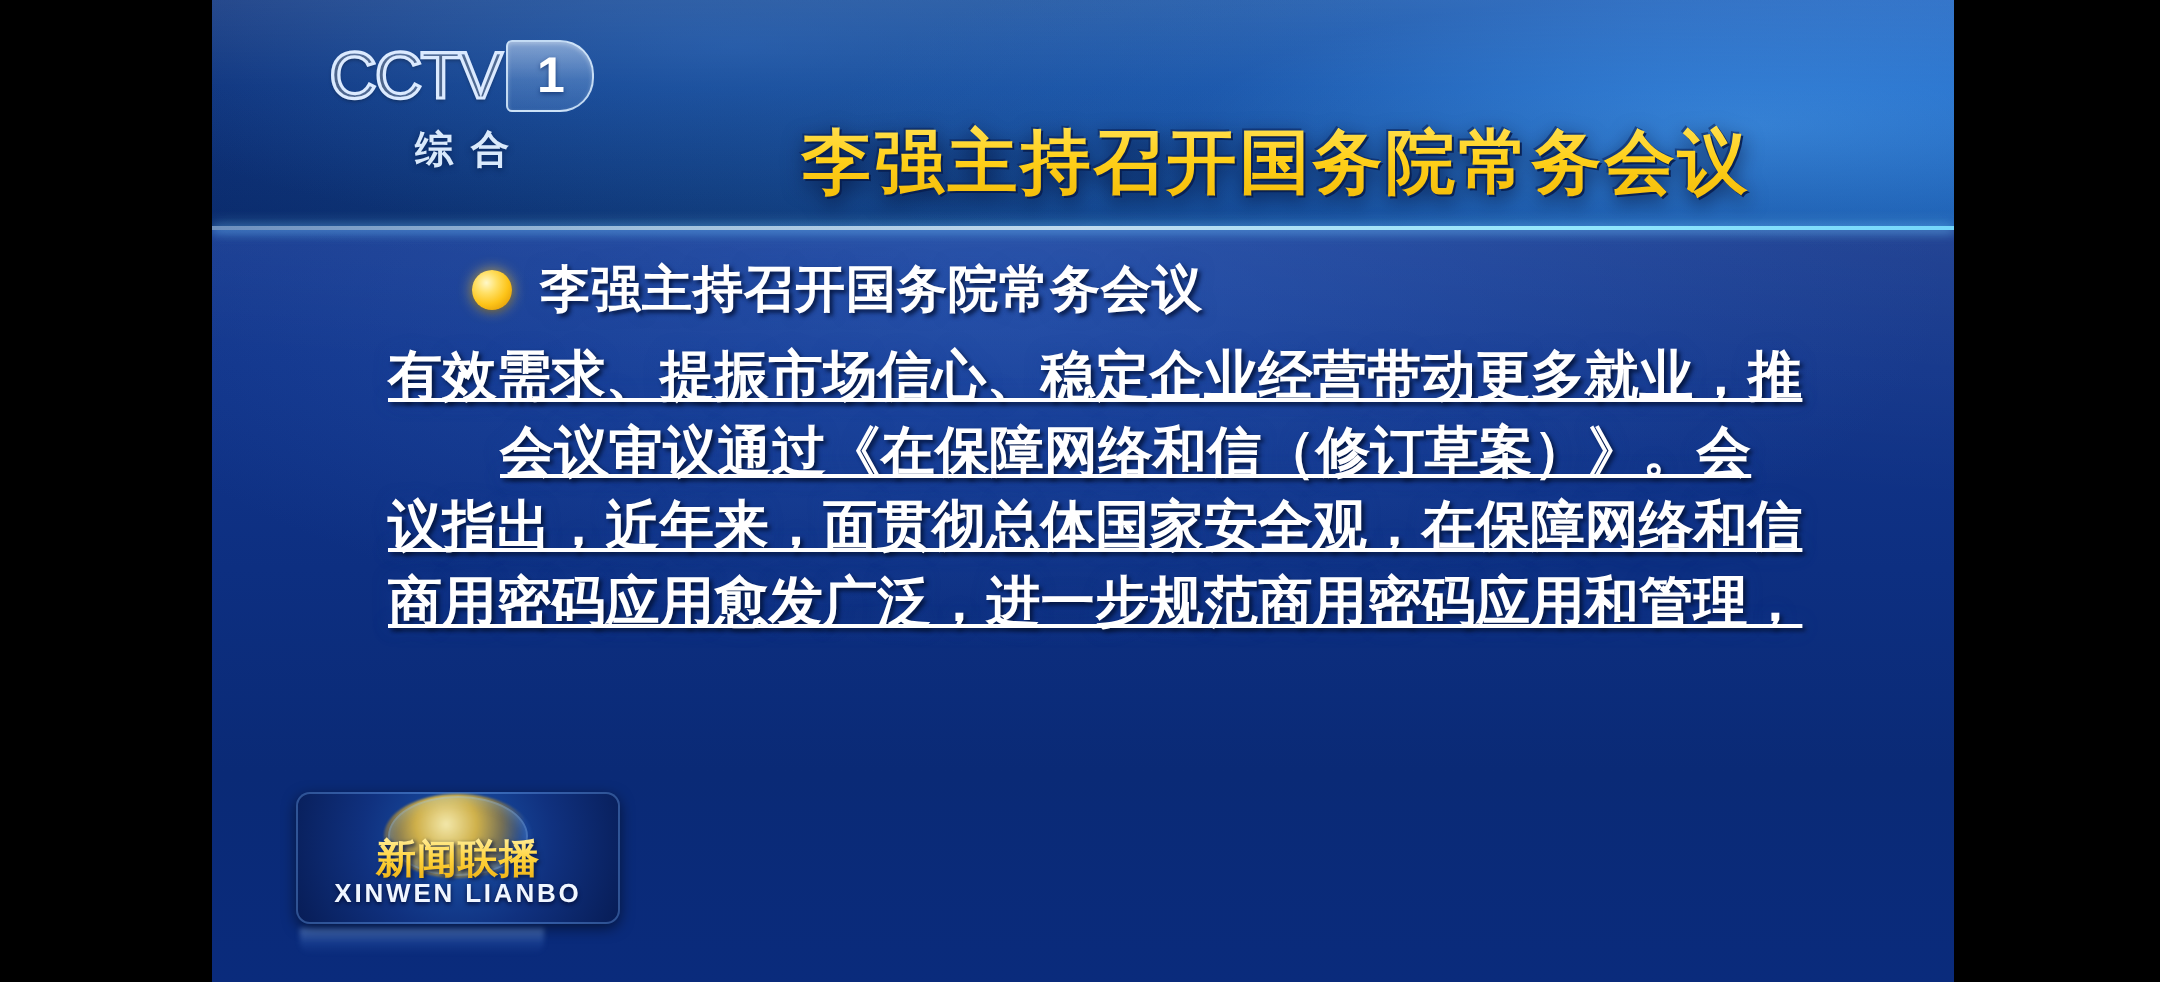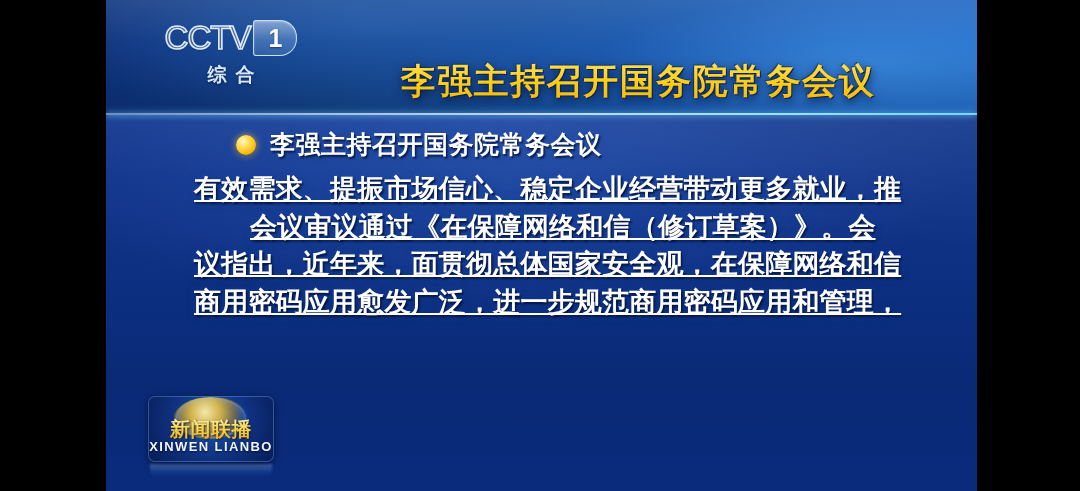--- a/index.html
+++ b/index.html
@@ -232,20 +232,21 @@
     left: 42px;
     top: 396px;
     width: 126px;
     height: 66px;
     border-radius: 7px;
     overflow: hidden;
     z-index: 12;
     background:
       radial-gradient(circle at 50% 36%, #1b56ad 0%, #10317f 52%, #071c55 100%);
     box-shadow: 0 2px 7px rgba(0,0,0,0.5), inset 0 0 0 1px rgba(120,180,255,0.35);
+    padding-left: 36px;
   }
   .xwlb-globe {
     position: absolute;
     left: 50%;
     top: 1px;
     transform: translateX(-50%);
     width: 74px;
     height: 42px;
     border-radius: 50%;
     background:

